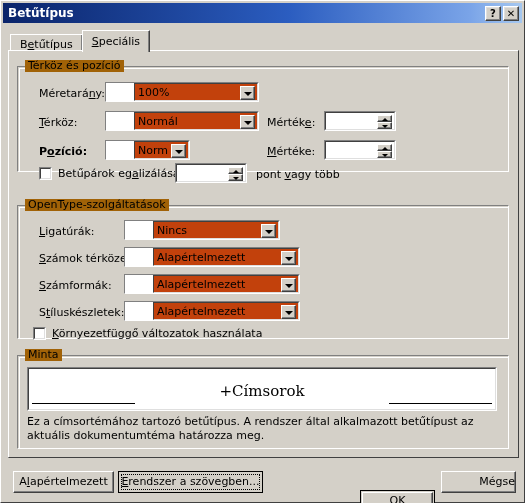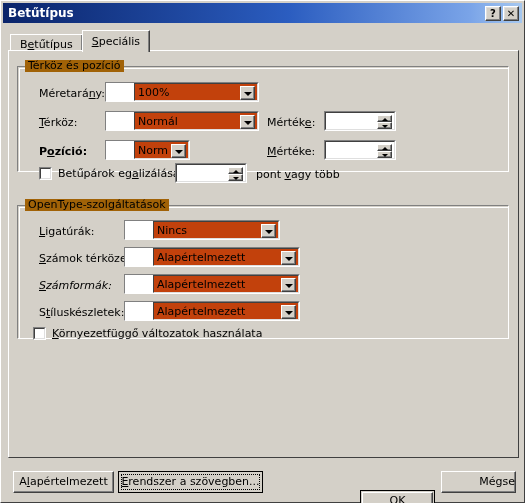--- a/index.html
+++ b/index.html
@@ -294,21 +294,21 @@
       </div>
 
       <div class="lbl" style="left:22px;top:53px;"><span></span><u>S</u><span>zámok térköze:</span></div>
       <div class="combo" style="left:107px;top:48px;width:176px;">
         <div class="inner">
           <div class="txt">Alapértelmezett</div>
           <div class="arrow"></div>
         </div>
       </div>
 
-      <div class="lbl" style="left:22px;top:80px;font-style:italic;"><span></span><u>S</u><span>zámformák:</span></div>
+      <div class="lbl" style="left:22px;top:80px;"><span></span><u>S</u><span>zámformák:</span></div>
       <div class="combo" style="left:107px;top:75px;width:176px;">
         <div class="inner">
           <div class="txt">Alapértelmezett</div>
           <div class="arrow"></div>
         </div>
       </div>
 
       <div class="lbl" style="left:22px;top:107px;"><span>S</span><u>t</u><span>íluskészletek:</span></div>
       <div class="combo" style="left:107px;top:102px;width:176px;">
         <div class="inner">
@@ -316,20 +316,34 @@
           <div class="arrow"></div>
         </div>
       </div>
 
       <div class="chk" style="left:16px;top:128px;">
         <div class="box"></div>
         <div class="ctext"><span></span><u>K</u><span>örnyezetfüggő változatok használata</span></div>
       </div>
     </div>
 
+    <div class="group" style="left:8px;top:298px;width:492px;height:100px;">
+      <div class="frame"></div>
+      <div class="glabel">Minta</div>
+
+      <div class="sample" style="left:10px;top:18px;width:470px;height:44px;">
+        <div class="inner">
+          <div class="samptext">+Címsorok</div>
+          <div class="rule" style="left:3px;top:34px;width:103px;"></div>
+          <div class="rule" style="right:3px;top:34px;width:103px;"></div>
+        </div>
+      </div>
+
+      <div class="desc" style="left:10px;top:66px;width:466px;">Ez a címsortémához tartozó betűtípus. A rendszer által alkalmazott betűtípust az aktuális dokumentumtéma határozza meg.</div>
+    </div>
 
   </div>
 
   <div class="btn" style="left:12px;top:470px;width:101px;">
     <span class="btnlabel"><span>A</span><u>l</u><span>apértelmezett</span></span>
   </div>
 
   <div class="btn focused" style="left:117px;top:470px;width:145px;line-height:19px;">
     <span class="fr"></span>
     <span class="btnlabel"><span></span><u>E</u><span>rendszer a szövegben...</span></span>

